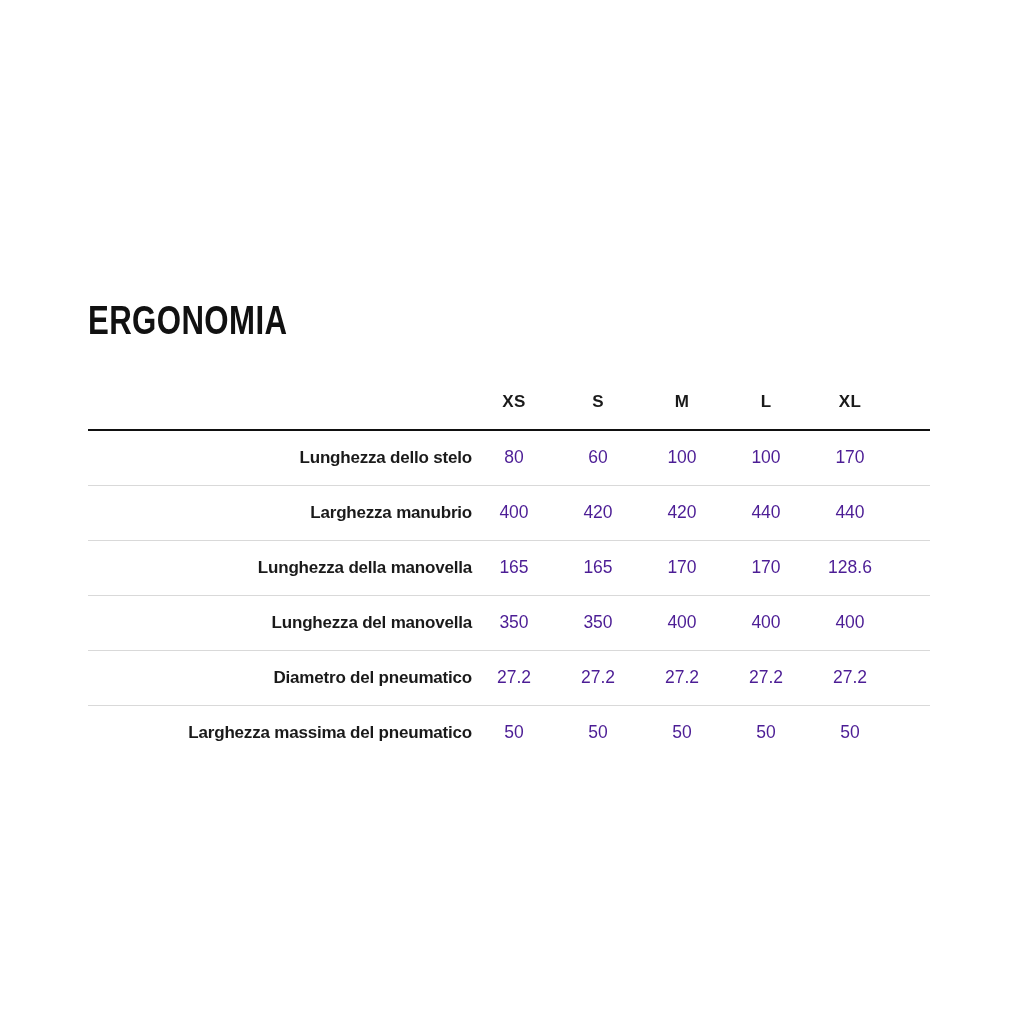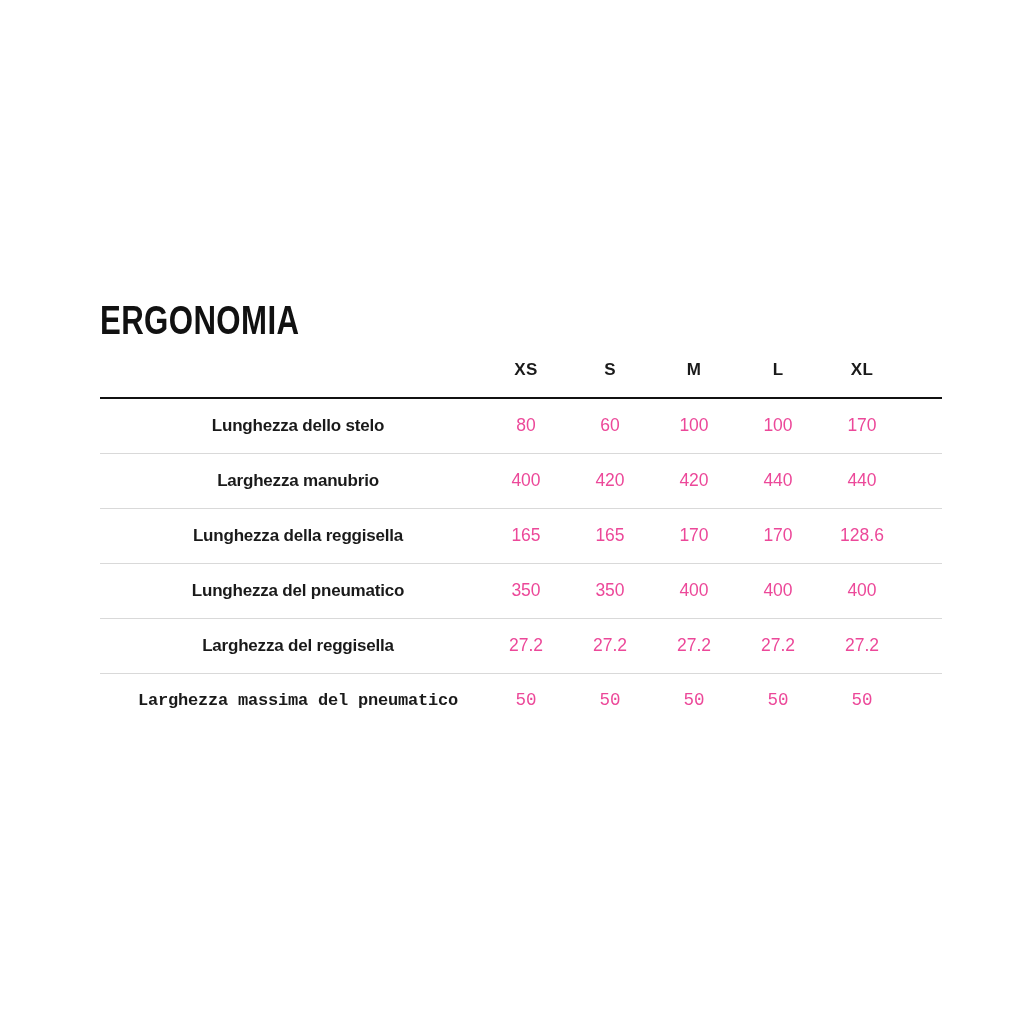--- a/index.html
+++ b/index.html
@@ -4,37 +4,37 @@
 <style>
   * { margin: 0; padding: 0; box-sizing: border-box; }
   html, body {
     width: 1024px; height: 1024px;
     background: #ffffff;
     font-family: "Liberation Sans", sans-serif;
     overflow: hidden;
   }
   .content {
     position: absolute;
-    left: 100px;
+    left: 88px;
     top: 300px;
     width: 842px;
   }
   .section-title {
     display: inline-block;
     font-size: 40px;
     font-weight: 700;
     line-height: 40px;
     color: #111111;
     letter-spacing: 0.5px;
     transform: scaleX(0.78);
     transform-origin: left center;
     white-space: nowrap;
   }
   table.spec-table {
-    margin-top: 20px;
+    margin-top: 52px;
     width: 842px;
     border-collapse: collapse;
     table-layout: fixed;
   }
   col.c-label  { width: 384px; }
   col.c-size   { width: 84px; }
   col.c-spacer { width: 38px; }
   thead th {
     font-size: 17px;
     font-weight: 700;
@@ -43,34 +43,34 @@
     padding: 0 0 17px 0;
     border-bottom: 2.5px solid #111111;
     letter-spacing: 0.3px;
   }
   thead th.label-head { text-align: left; }
   tbody td {
     padding: 16px 0 17px 0;
     border-bottom: 1px solid #d9d9d9;
     vertical-align: middle;
   }
-  tbody tr:last-child td { border-bottom: none; font-family: Liberation Mono, monospace; }
+  tbody tr:last-child td { border-bottom: none; }
   td.spec-label {
     font-size: 17px;
     font-weight: 700;
     color: #1a1a1a;
-    text-align: center;
+    text-align: right;
     padding-left: 12px;
     letter-spacing: -0.2px;
     white-space: nowrap;
   }
   td.spec-value {
     font-size: 17.5px;
     font-weight: 400;
-    color: #ec4899;
+    color: #4c1d95;
     text-align: center;
   }
 </style>
 </head>
 <body>
 
 <div class="content">
 
   <h1 class="section-title">ERGONOMIA</h1>
 
@@ -108,39 +108,39 @@
       <tr>
         <td class="spec-label">Larghezza manubrio</td>
         <td class="spec-value">400</td>
         <td class="spec-value">420</td>
         <td class="spec-value">420</td>
         <td class="spec-value">440</td>
         <td class="spec-value">440</td>
         <td></td>
       </tr>
       <tr>
-        <td class="spec-label">Lunghezza della reggisella</td>
+        <td class="spec-label">Lunghezza della manovella</td>
         <td class="spec-value">165</td>
         <td class="spec-value">165</td>
         <td class="spec-value">170</td>
         <td class="spec-value">170</td>
         <td class="spec-value">128.6</td>
         <td></td>
       </tr>
       <tr>
-        <td class="spec-label">Lunghezza del pneumatico</td>
+        <td class="spec-label">Lunghezza del manovella</td>
         <td class="spec-value">350</td>
         <td class="spec-value">350</td>
         <td class="spec-value">400</td>
         <td class="spec-value">400</td>
         <td class="spec-value">400</td>
         <td></td>
       </tr>
       <tr>
-        <td class="spec-label">Larghezza del reggisella</td>
+        <td class="spec-label">Diametro del pneumatico</td>
         <td class="spec-value">27.2</td>
         <td class="spec-value">27.2</td>
         <td class="spec-value">27.2</td>
         <td class="spec-value">27.2</td>
         <td class="spec-value">27.2</td>
         <td></td>
       </tr>
       <tr>
         <td class="spec-label">Larghezza massima del pneumatico</td>
         <td class="spec-value">50</td>

